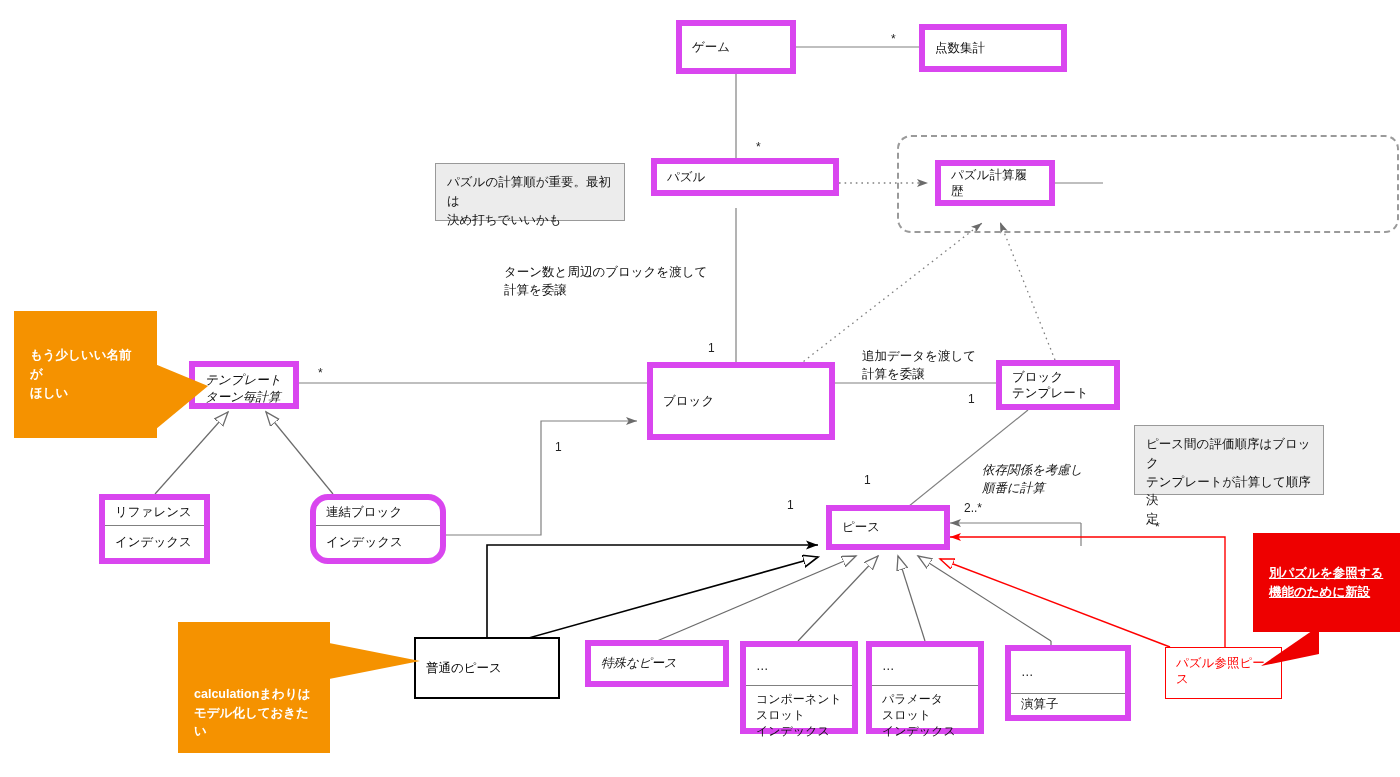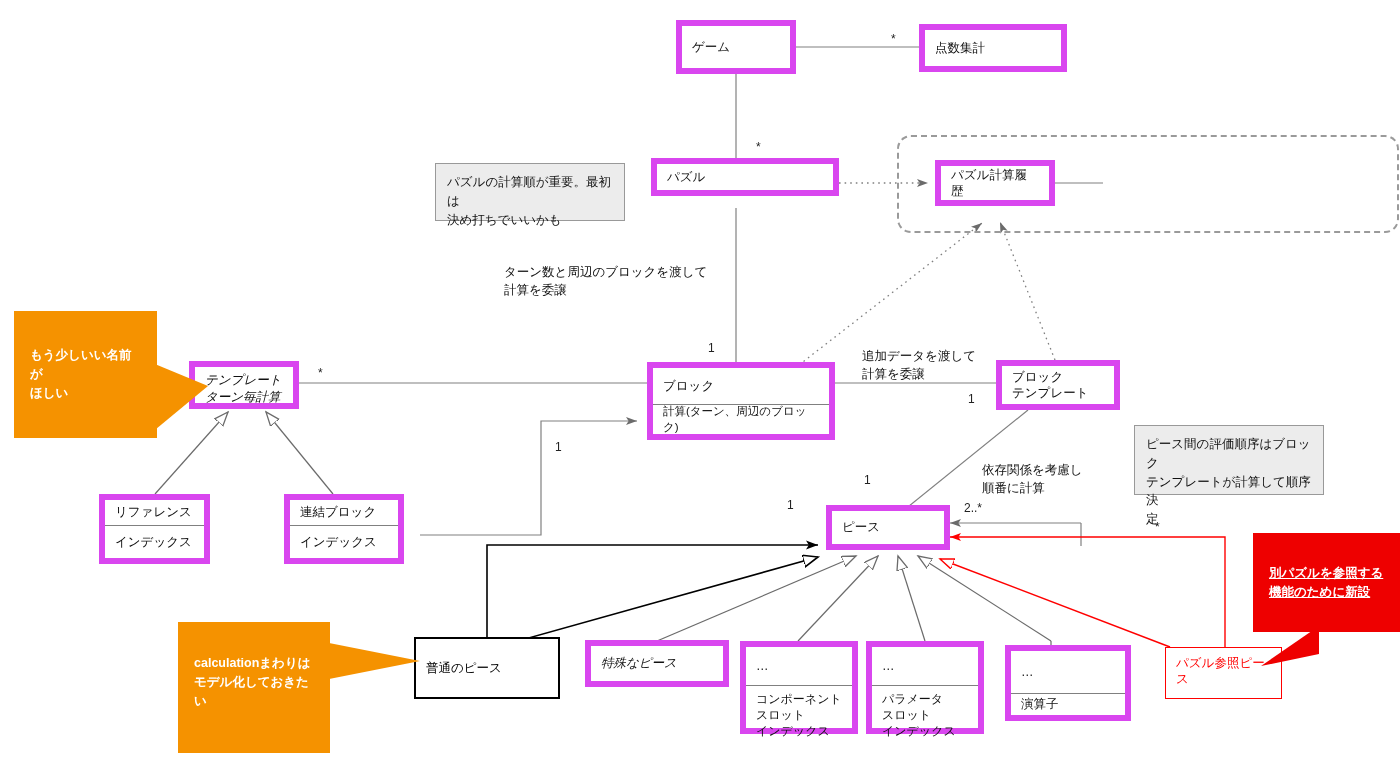--- a/index.html
+++ b/index.html
@@ -151,34 +151,33 @@
 
   <div class="node" style="left:189px;top:361px;width:110px;height:48px;">
     <div class="cmp top stack" style="padding-top:5px;">
       <div class="ital">テンプレート</div>
       <div class="ital">ターン毎計算</div>
     </div>
   </div>
 
   <div class="node" style="left:647px;top:362px;width:188px;height:78px;">
     <div class="cmp top">ブロック</div>
-    <div class="cmp sub" style="height:30px;font-size:11.5px;">計算(ターン、周辺のブロック)</div>
   </div>
 
   <div class="node" style="left:996px;top:360px;width:124px;height:50px;">
     <div class="cmp top" style="white-space:pre-line;line-height:1.3;">ブロック
 テンプレート</div>
   </div>
 
   <div class="node" style="left:99px;top:494px;width:111px;height:70px;">
     <div class="cmp top">リファレンス</div>
     <div class="cmp sub" style="height:33px;">インデックス</div>
   </div>
 
-  <div class="node" style="left:284px;top:494px;width:120px;height:70px;">
+  <div class="node" style="left:310px;top:494px;width:136px;height:70px;border-radius:18px;">
     <div class="cmp top">連結ブロック</div>
     <div class="cmp sub" style="height:33px;">インデックス</div>
   </div>
 
   <div class="node" style="left:826px;top:505px;width:124px;height:45px;">
     <div class="cmp top">ピース</div>
   </div>
 
   <div class="node thick" style="left:414px;top:637px;width:146px;height:62px;">
     <div class="cmp top">普通のピース</div>
@@ -219,21 +218,21 @@
 定</div>
 
   <div class="callout orange" style="left:14px;top:311px;width:143px;height:127px;white-space:pre-line;">
     <span>もう少しいい名前が
 ほしい</span>
   </div>
   <svg style="position:absolute;left:150px;top:360px;width:60px;height:78px;z-index:7;" viewBox="0 0 60 78">
     <path d="M0,2 L58,26 L0,74 Z" fill="#f59200"></path>
   </svg>
 
-  <div class="callout orange" style="left:178px;top:622px;width:152px;height:131px;white-space:pre-line;align-items:flex-start;padding-top:32px;">
+  <div class="callout orange" style="left:178px;top:622px;width:152px;height:131px;white-space:pre-line;align-items:flex-end;padding-top:32px;">
     <span>calculationまわりは
 モデル化しておきた
 い</span>
   </div>
   <svg style="position:absolute;left:324px;top:640px;width:100px;height:48px;z-index:7;" viewBox="0 0 100 48">
     <path d="M0,2 L96,21 L0,40 Z" fill="#f59200"></path>
   </svg>
 
   <div class="callout red" style="left:1253px;top:533px;width:147px;height:99px;white-space:pre-line;">
     <span>別パズルを参照する
@@ -242,21 +241,21 @@
   <svg style="position:absolute;left:1253px;top:626px;width:70px;height:44px;z-index:7;" viewBox="0 0 70 44">
     <path d="M66,0 L66,28 L8,40 Z" fill="#ee0000"></path>
   </svg>
 
   <div class="elabel" style="left:504px;top:264px;">ターン数と周辺のブロックを渡して
 計算を委譲</div>
 
   <div class="elabel" style="left:862px;top:348px;">追加データを渡して
 計算を委譲</div>
 
-  <div class="elabel" style="left:982px;top:462px;">依存関係を考慮し
+  <div class="elabel" style="left:982px;top:462px;font-style:italic;">依存関係を考慮し
 順番に計算</div>
 
   <div class="mult" style="left:891px;top:32px;">*</div>
   <div class="mult" style="left:756px;top:140px;">*</div>
   <div class="mult" style="left:708px;top:341px;">1</div>
   <div class="mult" style="left:318px;top:366px;">*</div>
   <div class="mult" style="left:968px;top:392px;">1</div>
   <div class="mult" style="left:555px;top:440px;">1</div>
   <div class="mult" style="left:864px;top:473px;">1</div>
   <div class="mult" style="left:787px;top:498px;">1</div>

